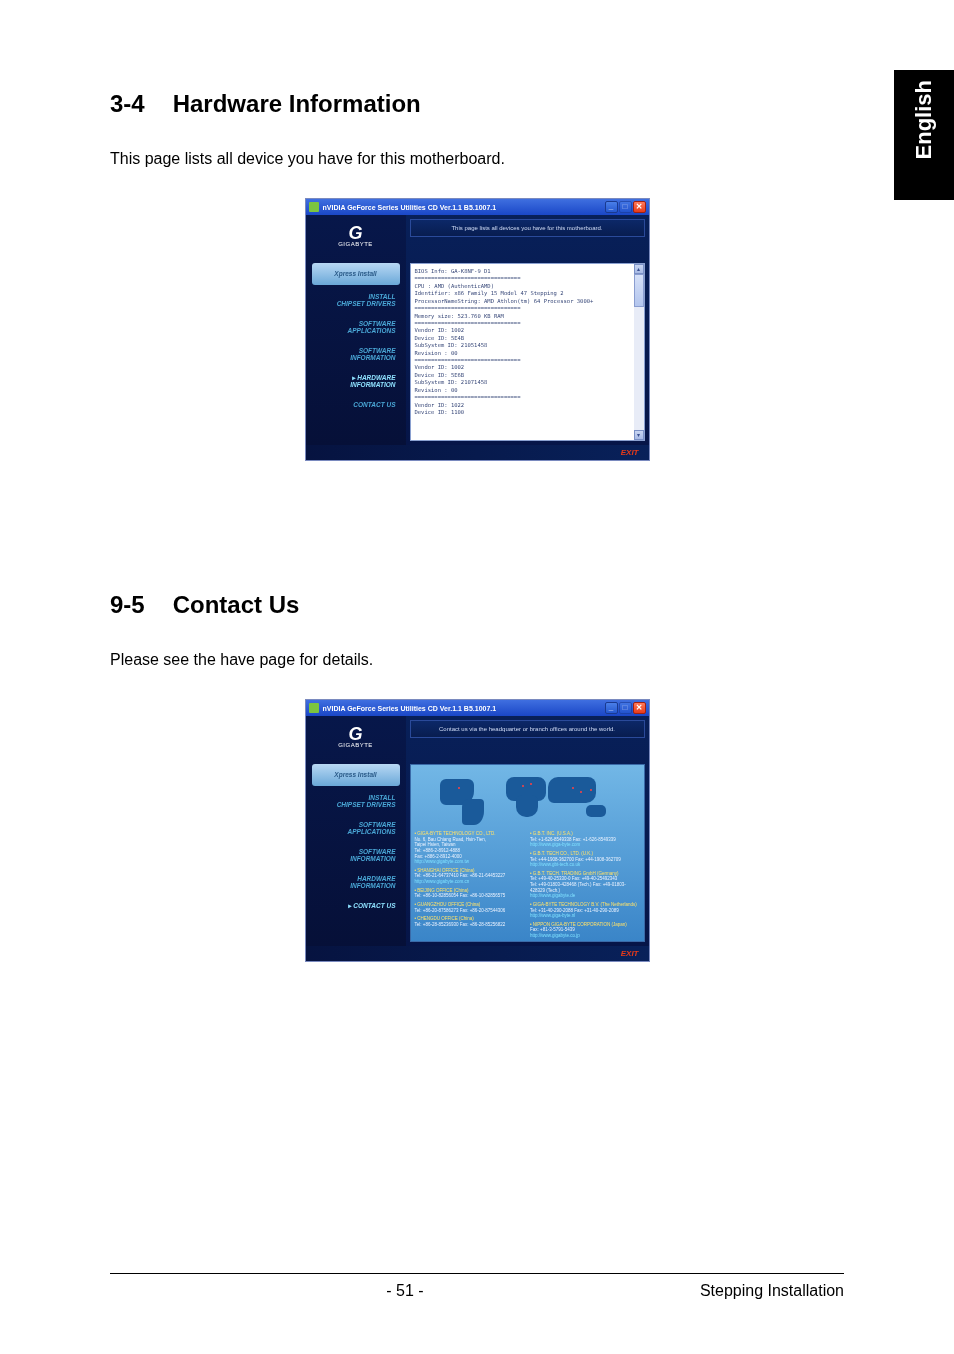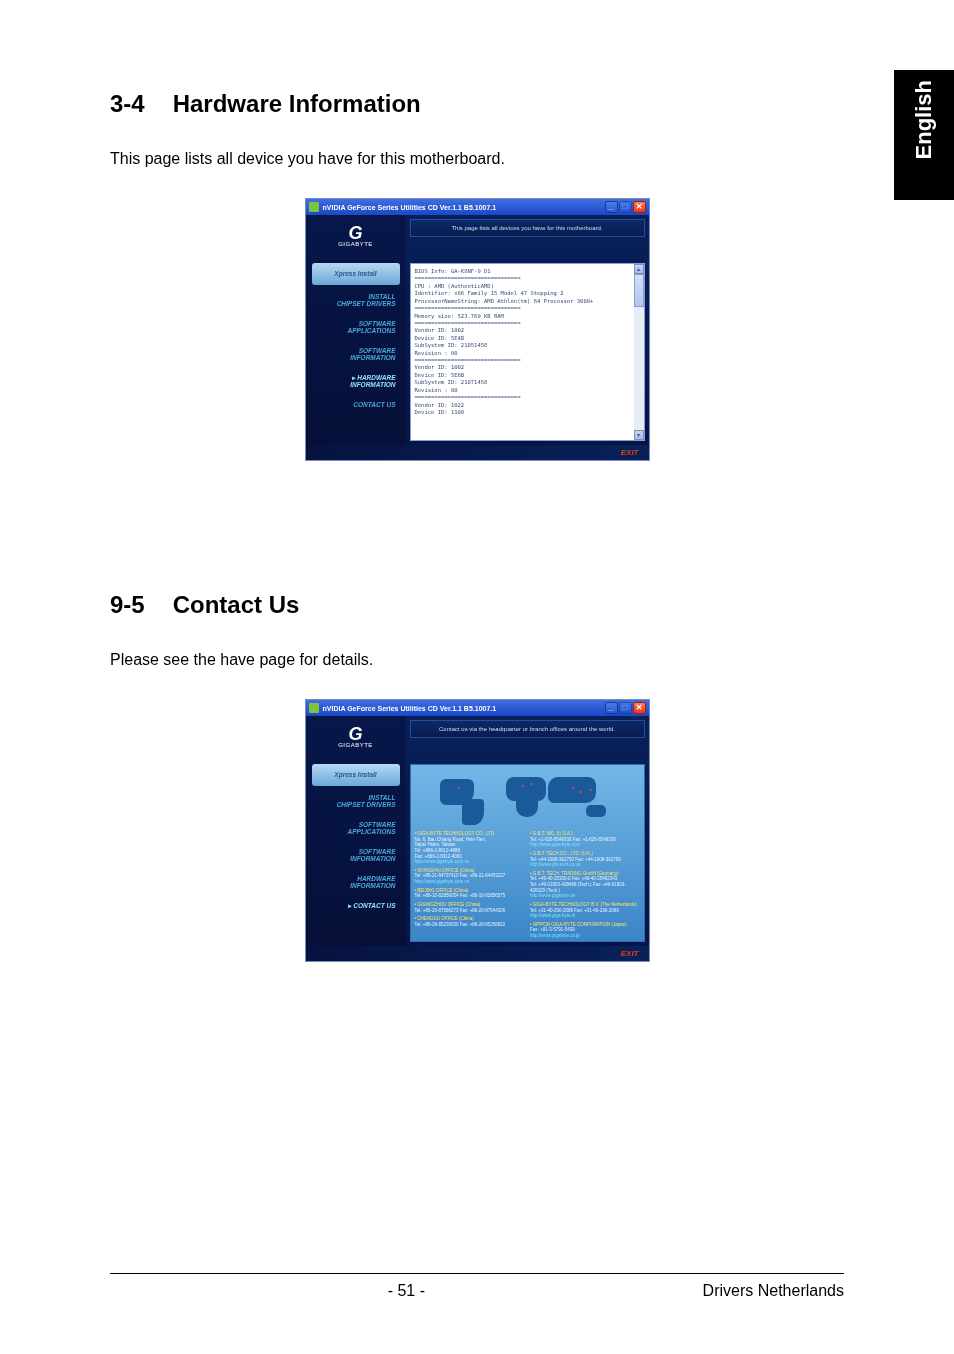--- a/index.html
+++ b/index.html
@@ -437,16 +437,16 @@
       </div>
     </div>
     <div class="footer-bar">
       <span class="exit">EXIT</span>
     </div>
   </div>
   </div>
 
   <div class="page-footer">
     <span class="pn">- 51 -</span>
-    <span class="section-name">Drivers Netherlands</span>
+    <span class="section-name">Stepping Installation</span>
   </div>
 
 </div>
 
 </body></html>

